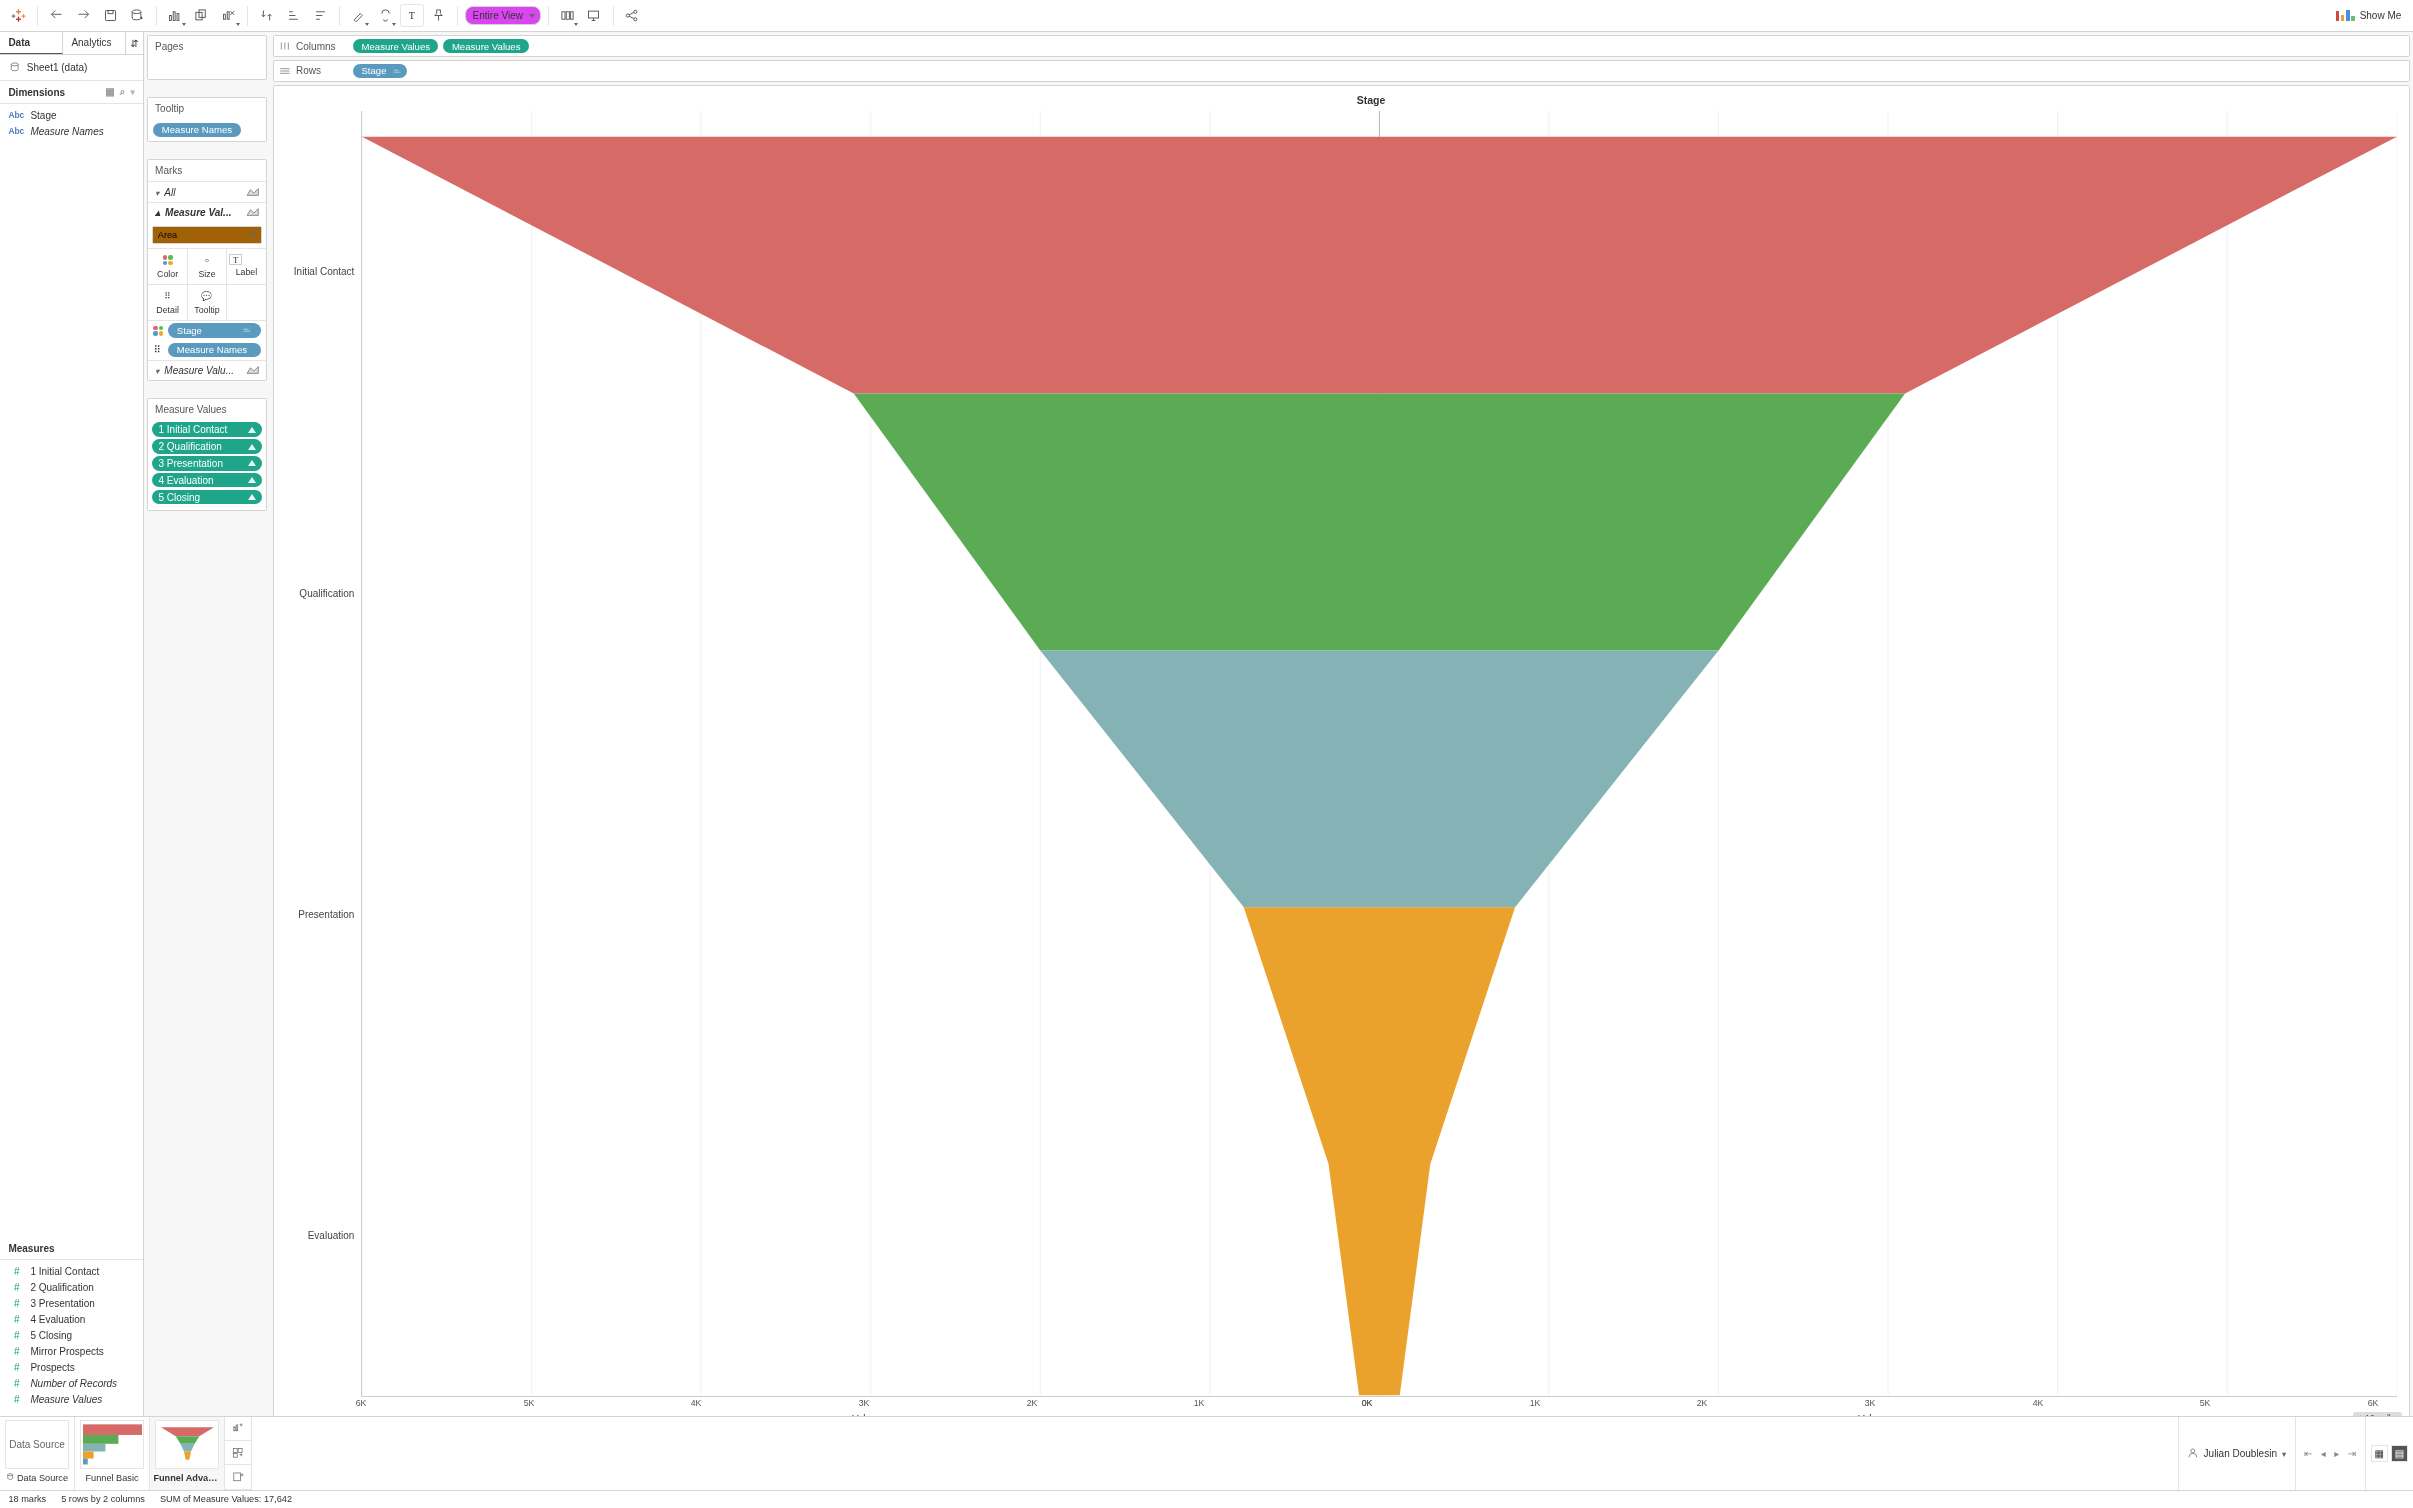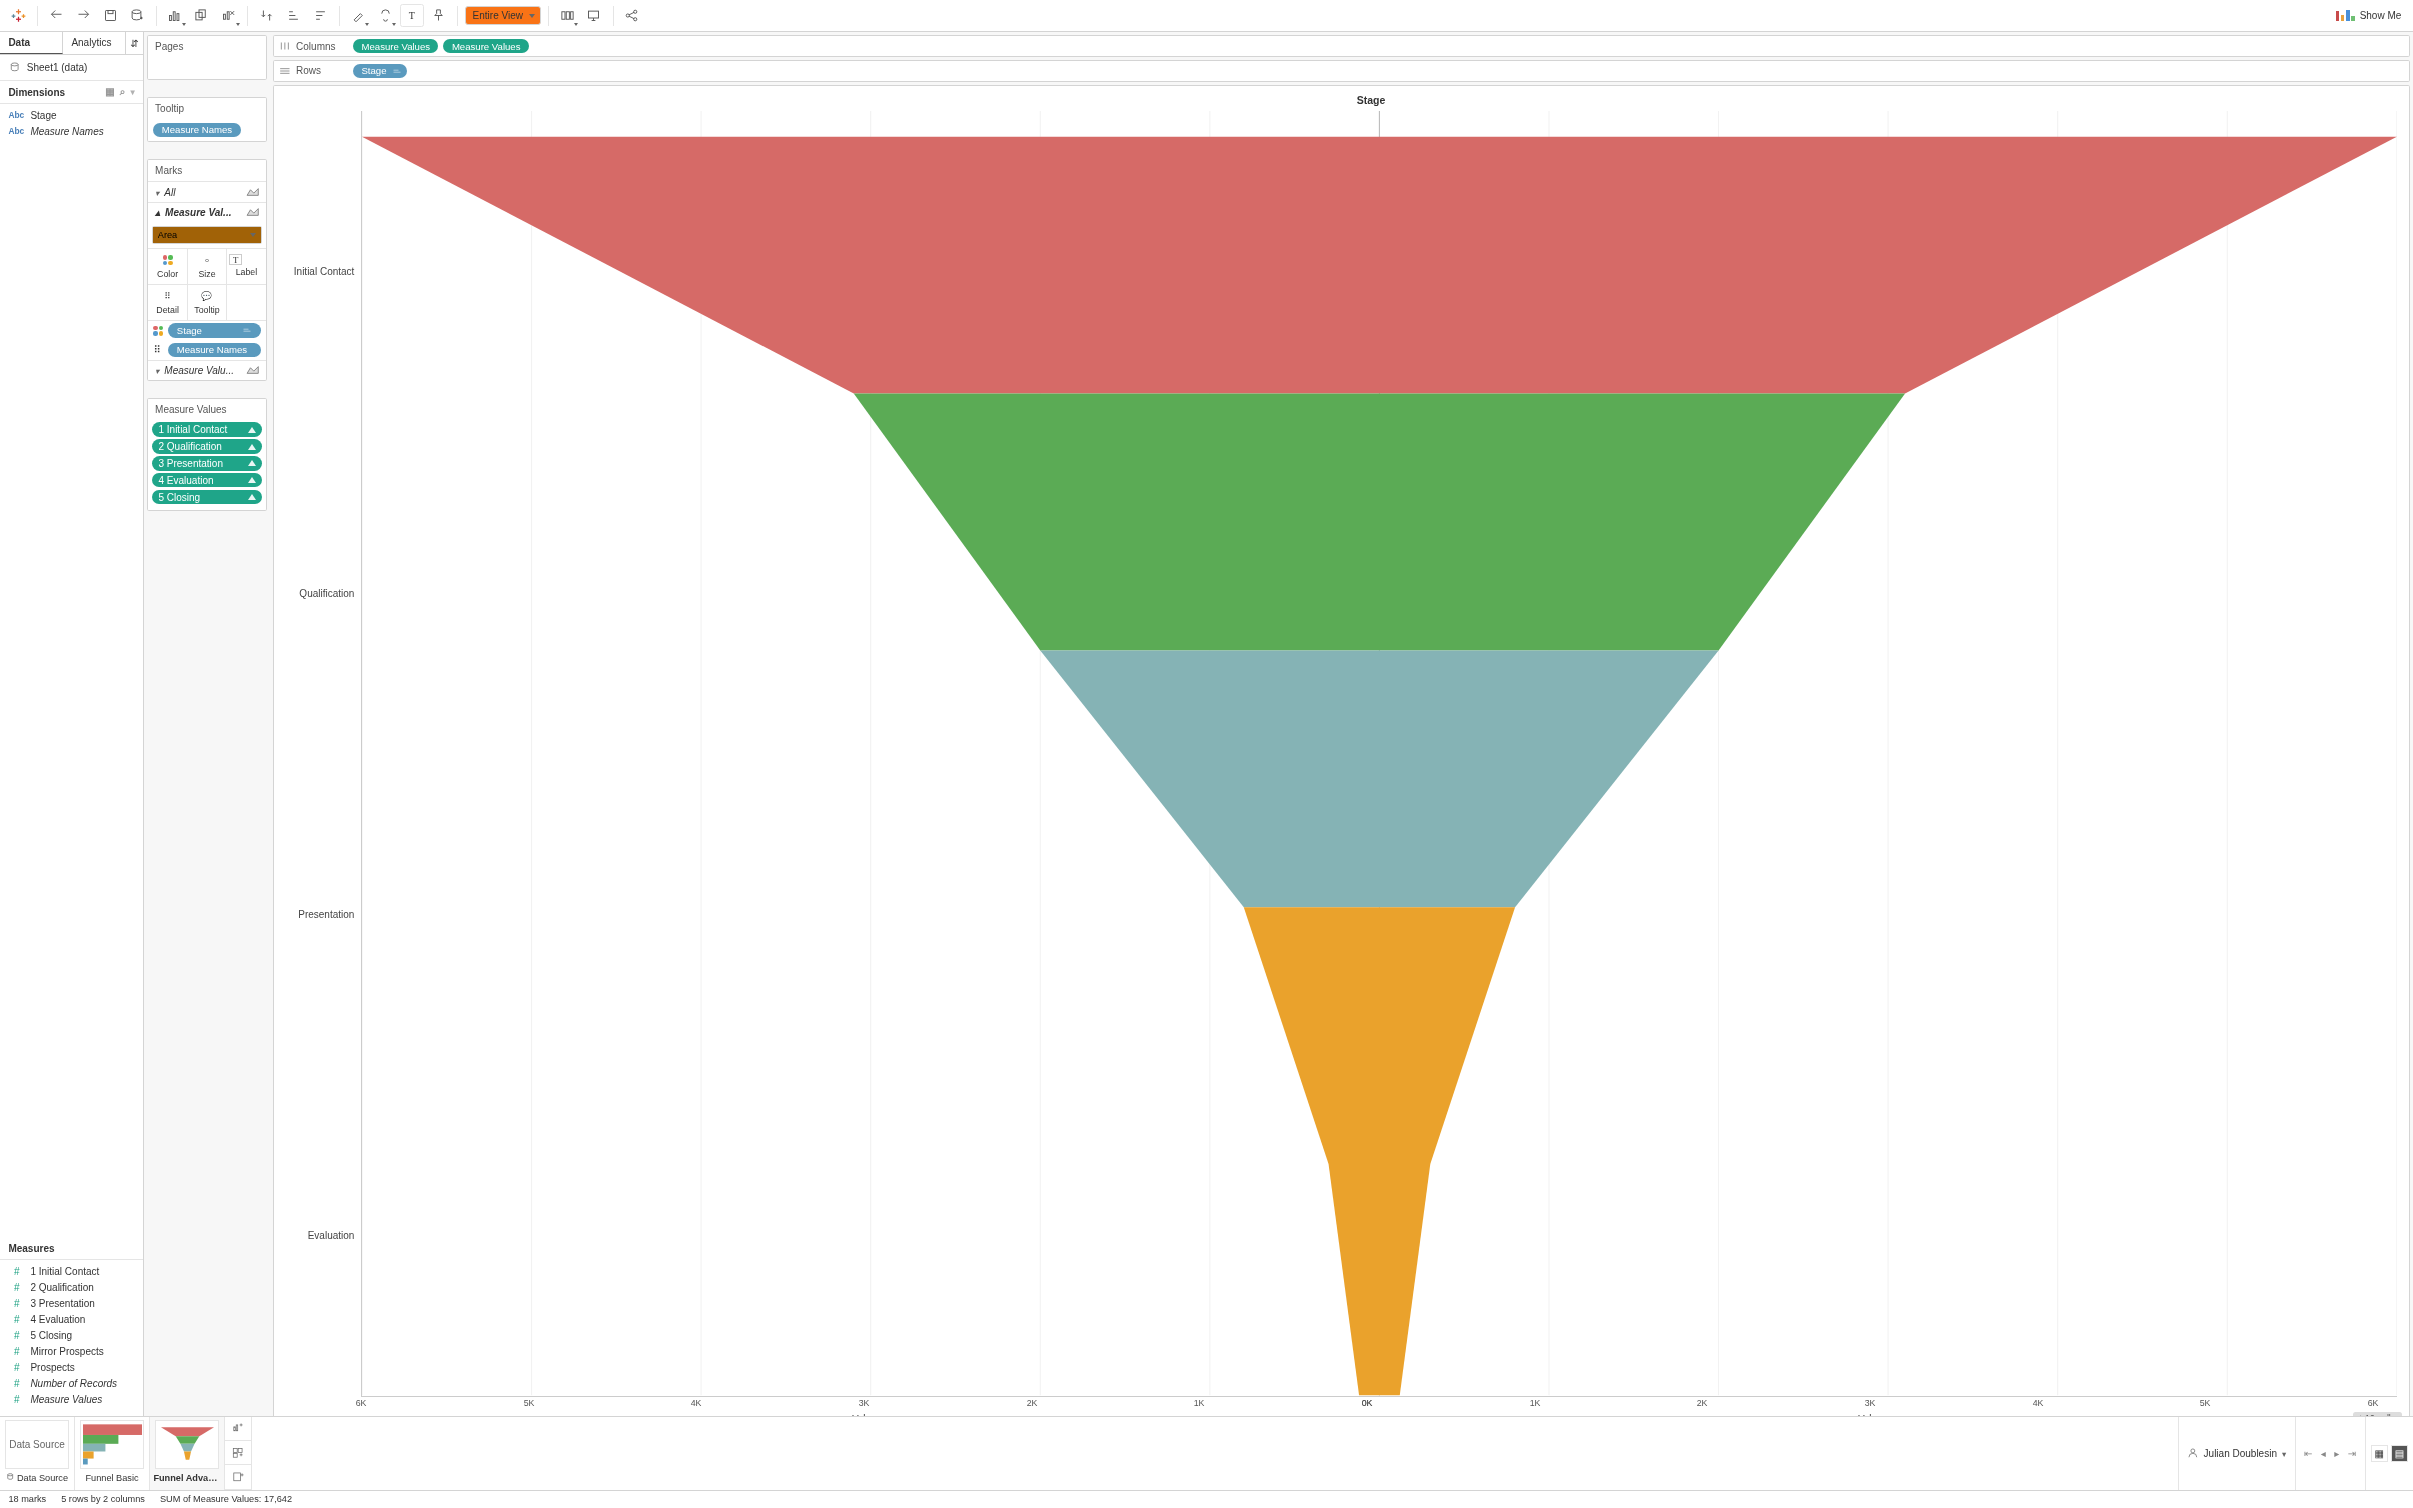--- a/index.html
+++ b/index.html
@@ -20,21 +20,21 @@
   * { box-sizing: border-box; font-family: -apple-system, "Helvetica Neue", Arial, sans-serif; }
   html, body { margin:0; padding:0; height:100%; width:100%; background:var(--bg); color:var(--text); font-size:10px; overflow:hidden;}
   .app { display:flex; flex-direction:column; height:100vh; }
 
   
   .toolbar { height:32px; background:var(--bg-white); border-bottom:0.8px solid var(--border); display:flex; align-items:center; padding:0 6.7px; gap:3.4px;}
   .toolbar .sep { width:0.8px; height:20px; background:var(--border-light); margin:0 3.4px;}
   .tbtn { width:23.5px; height:23.5px; border-radius:2.5px; display:flex; align-items:center; justify-content:center; cursor:pointer; position:relative;}
   .tbtn svg { width:15px; height:15px; stroke:#555; fill:none; stroke-width:1.5;}
   .tbtn .caret { position:absolute; right:0.8px; bottom:0.8px; width:0;height:0;border-left:2.5px solid transparent;border-right:2.5px solid transparent;border-top:3.4px solid #666;}
-  .view-sel { border:0.8px solid var(--border); border-radius:3px; padding:3.4px 17px 3.4px 6.7px; background:#f97316; position:relative; cursor:pointer; min-width:75px;}
+  .view-sel { border:0.8px solid var(--border); border-radius:8px; padding:3.4px 17px 3.4px 6.7px; background:#d946ef; position:relative; cursor:pointer; min-width:75px;}
   .view-sel::after { content:""; position:absolute; right:5px; top:50%; transform:translateY(-50%); width:0;height:0;border-left:3.4px solid transparent;border-right:3.4px solid transparent;border-top:4.2px solid #666;}
   .spacer { flex:1;}
   .showme { display:flex; align-items:center; gap:5px; cursor:pointer; padding:3.4px 5px;}
   .showme .bars { display:flex; gap:1.7px; align-items:flex-end;}
   .showme .bar { width:3.4px;}
 
   
   .content { flex:1; display:flex; overflow:hidden;}
 
   

